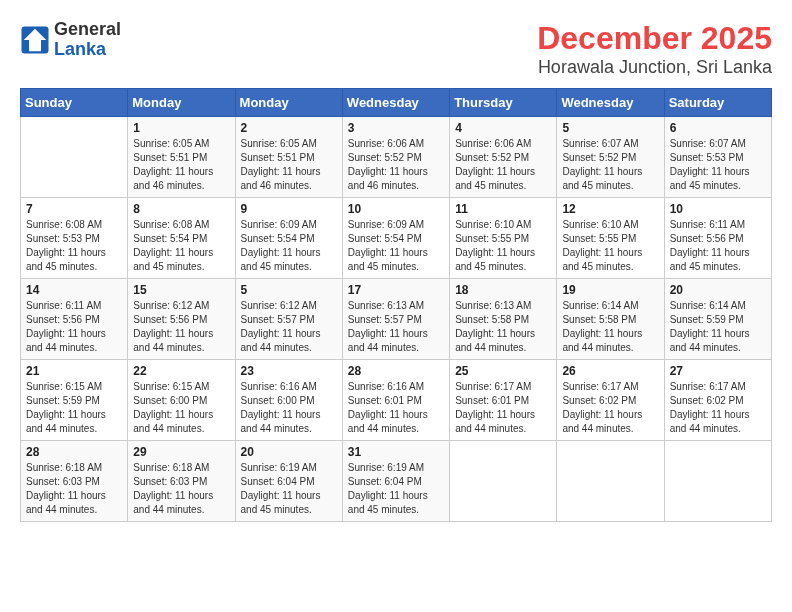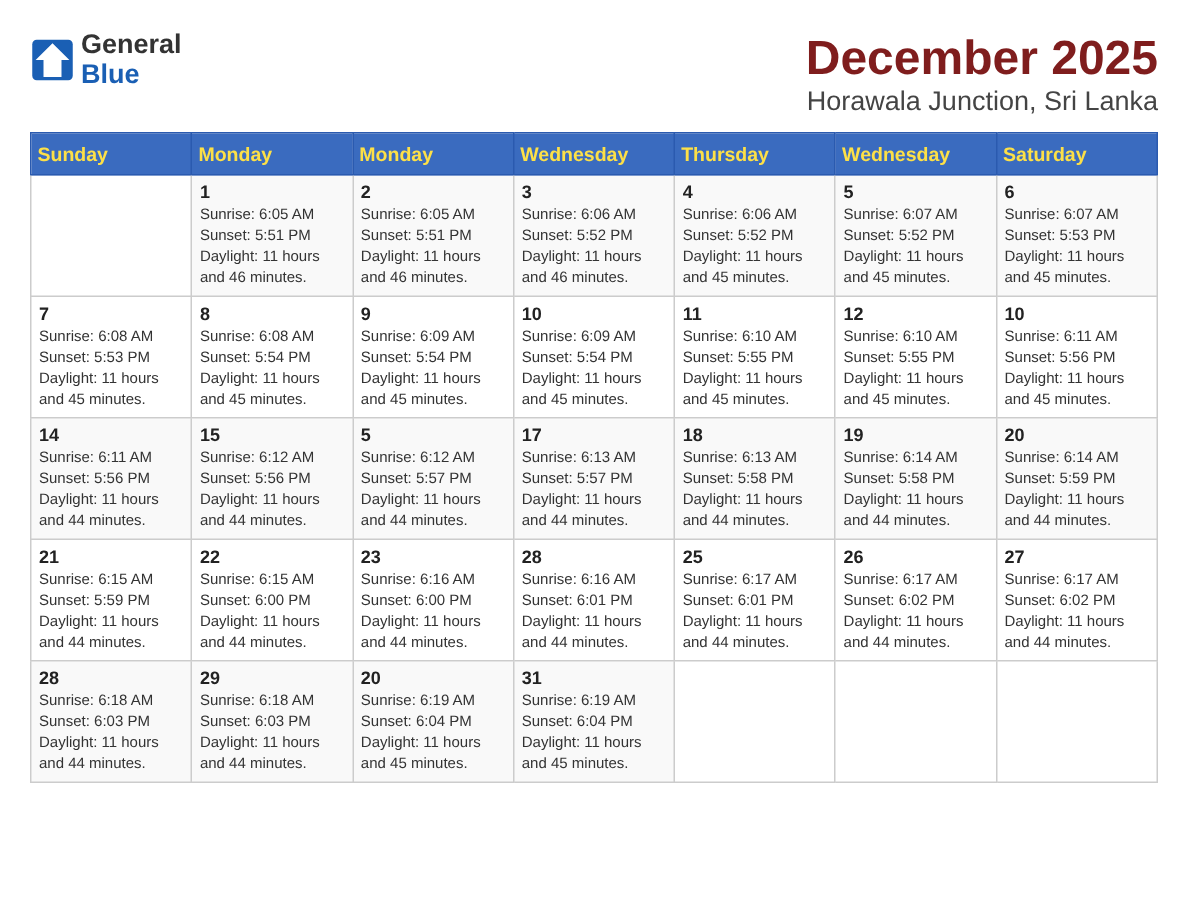--- a/index.html
+++ b/index.html
@@ -33,34 +33,34 @@
       width: 30px;
       height: 30px;
       margin-right: 4px;
     }
     .title-block {
       text-align: right;
     }
     .month-title {
       font-size: 32px;
       font-weight: bold;
-      color: #7f1d1d;
+      color: #ef4444;
     }
     .location {
       font-size: 18px;
       color: #444;
     }
     .calendar {
       width: 100%;
       border-collapse: collapse;
       font-size: 11px;
     }
     .calendar thead tr th {
       background-color: #3a6bbf;
-      color: #fde047;
+      color: #ffffff;
       padding: 6px 4px;
       text-align: left;
       font-size: 13px;
       font-weight: bold;
       border: 1px solid #2a5aaf;
     }
     .calendar tbody tr td {
       border: 1px solid #ccc;
       vertical-align: top;
       padding: 4px 5px;
@@ -91,21 +91,21 @@
 <body>
 
 <div class="header">
   <div class="logo">
     <svg class="logo-icon" viewBox="0 0 40 40">
       <rect x="2" y="2" width="36" height="36" rx="4" fill="#1a5fb4"></rect>
       <polygon points="20,5 35,20 28,20 28,35 12,35 12,20 5,20" fill="white"></polygon>
     </svg>
     <div class="logo-text">
       <span class="logo-general">General</span>
-      <span class="logo-blue">Blue</span>
+      <span class="logo-blue">Lanka</span>
     </div>
   </div>
   <div class="title-block">
     <div class="month-title">December 2025</div>
     <div class="location">Horawala Junction, Sri Lanka</div>
   </div>
 </div>
 
 <table class="calendar">
   <thead>

